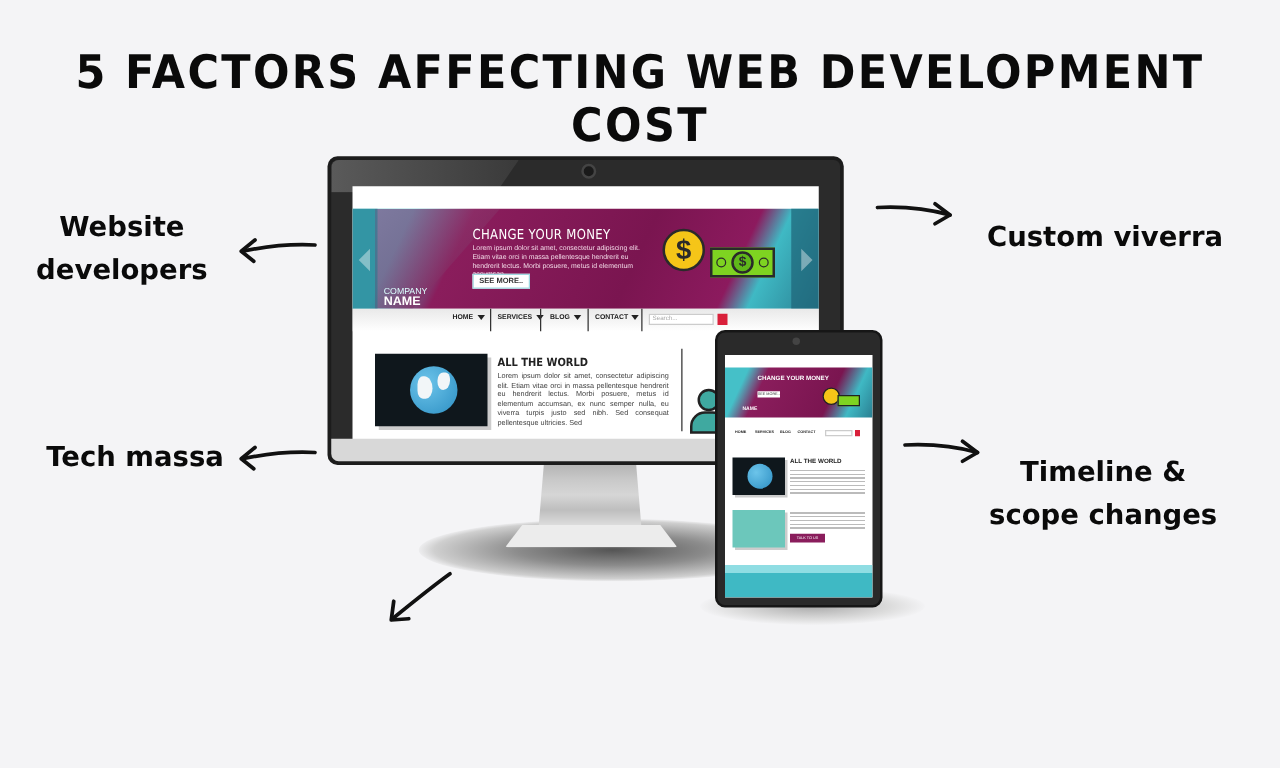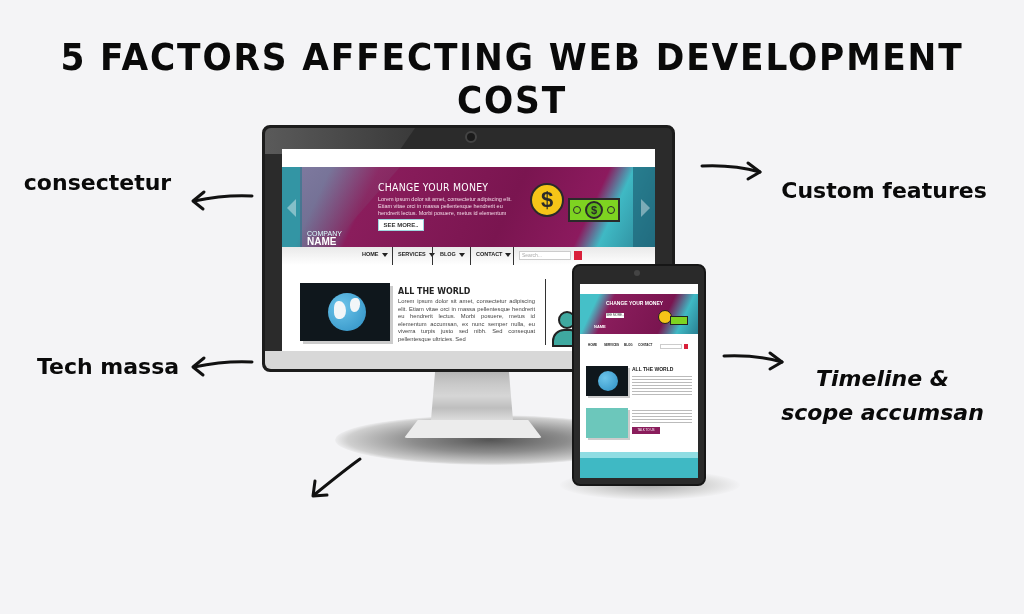--- a/index.html
+++ b/index.html
@@ -142,29 +142,30 @@
     .t-talk { position: absolute; left: 52px; top: 143px; width: 28px; height: 7px; background: #8a1d5c; color: #fff; font-size: 3px; text-align: center; line-height: 7px; }
     .t-footer { position: absolute; left: 0; top: 168px; width: 100%; height: 26px;
       background: linear-gradient(#8fdde3 0, #8fdde3 6px, #3fb9c4 6px); }
   </style>
 </head>
 <body>
 
 <div class="title">5 FACTORS AFFECTING WEB DEVELOPMENT COST</div>
 
 <div class="label" style="left:20px; top:166px; width:155px;">
-  <div>consectetur</div>
+  <div>Website</div>
+  <div>developers</div>
 </div>
 <div class="label" style="left:28px; top:350px; width:160px;">Tech massa</div>
 <div class="label" style="left:248px; top:505px; width:170px;">
 </div>
-<div class="label" style="left:770px; top:174px; width:228px;">Custom features</div>
-<div class="label" style="left:780px; top:362px; width:205px;font-style:italic;">
+<div class="label" style="left:770px; top:174px; width:228px;">Custom viverra</div>
+<div class="label" style="left:780px; top:362px; width:205px;">
   <div>Timeline &amp;</div>
-  <div>scope accumsan</div>
+  <div>scope changes</div>
 </div>
 
 <svg class="arrow" style="left:188px; top:188px;" width="66" height="26" viewBox="0 0 66 26">
   <path d="M64 8 C45 7, 25 9, 6 13" stroke="#111" stroke-width="3" fill="none" stroke-linecap="round"></path>
   <path d="M16 4 L5 13 L15 21" stroke="#111" stroke-width="3" fill="none" stroke-linecap="round" stroke-linejoin="round"></path>
 </svg>
 <svg class="arrow" style="left:188px; top:354px;" width="66" height="26" viewBox="0 0 66 26">
   <path d="M64 8 C45 7, 25 9, 6 13" stroke="#111" stroke-width="3" fill="none" stroke-linecap="round"></path>
   <path d="M16 4 L5 13 L15 21" stroke="#111" stroke-width="3" fill="none" stroke-linecap="round" stroke-linejoin="round"></path>
 </svg>

